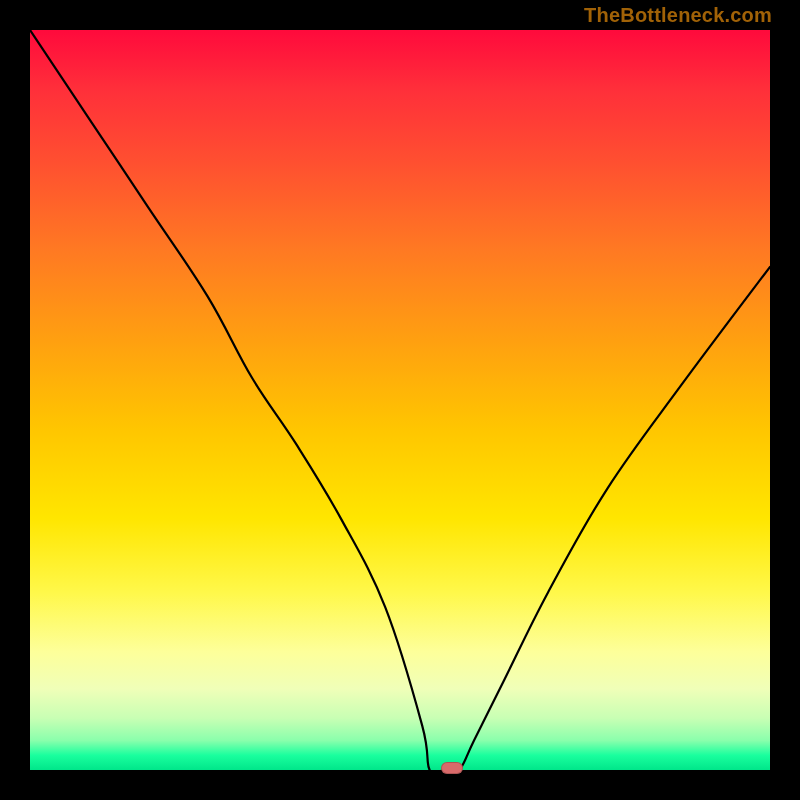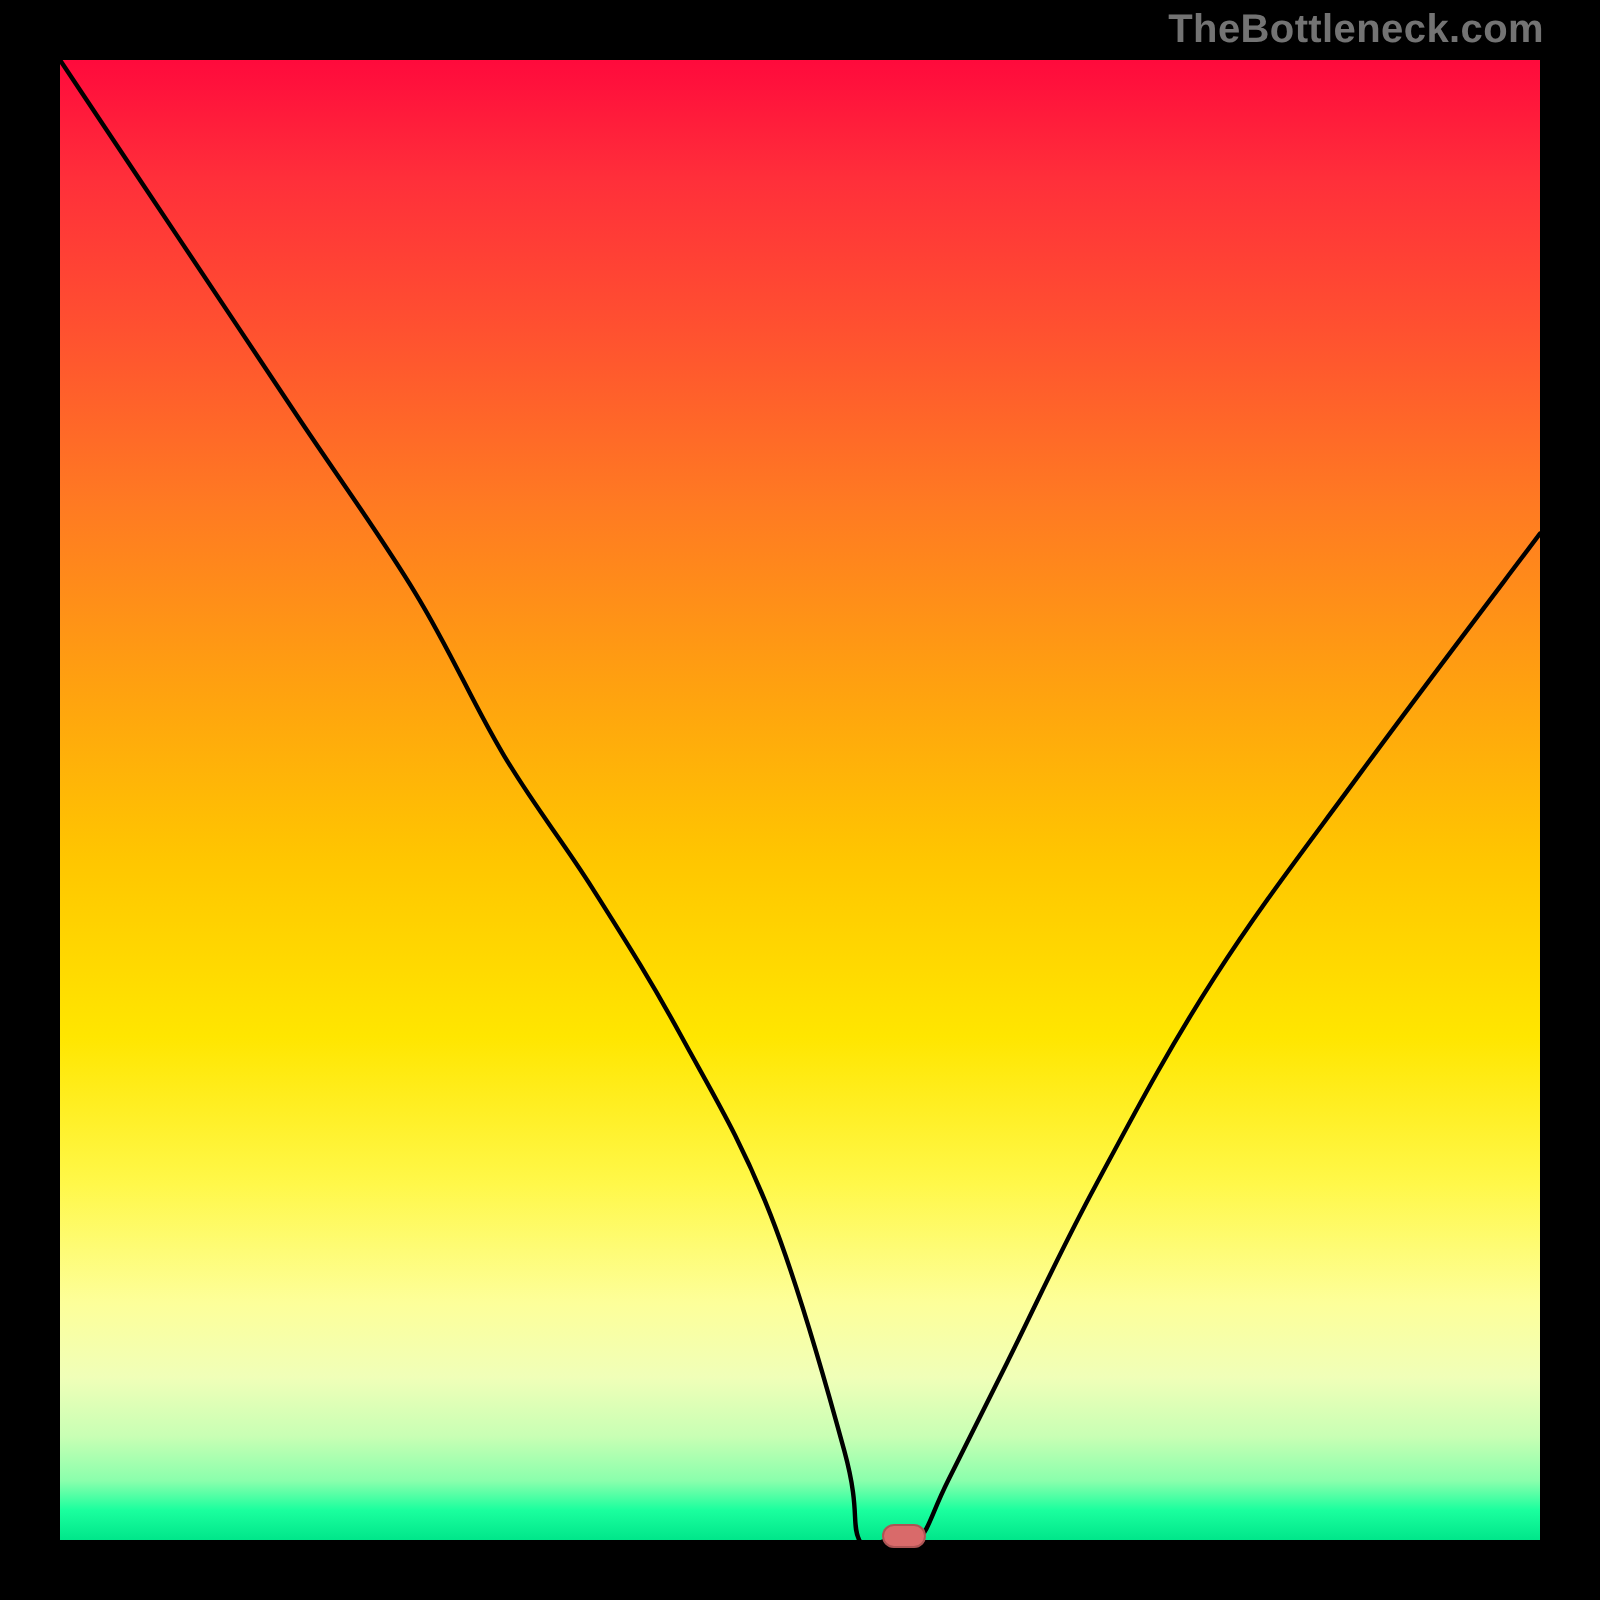--- a/index.html
+++ b/index.html
@@ -52,21 +52,21 @@
     background: #d96a6a;
     box-shadow: 0 0 0 1px rgba(0,0,0,0.2) inset;
   }
   .watermark {
     position: absolute;
     top: 4px;
     right: 28px;
     font-family: Arial, Helvetica, sans-serif;
     font-size: 20px;
     font-weight: bold;
-    color: #737373;
+    color: #a16207;
     letter-spacing: 0.2px;
     user-select: none;
   }
 </style>
 </head>
 <body>
 
 <div class="container">
   <div class="watermark">TheBottleneck.com</div>
 

